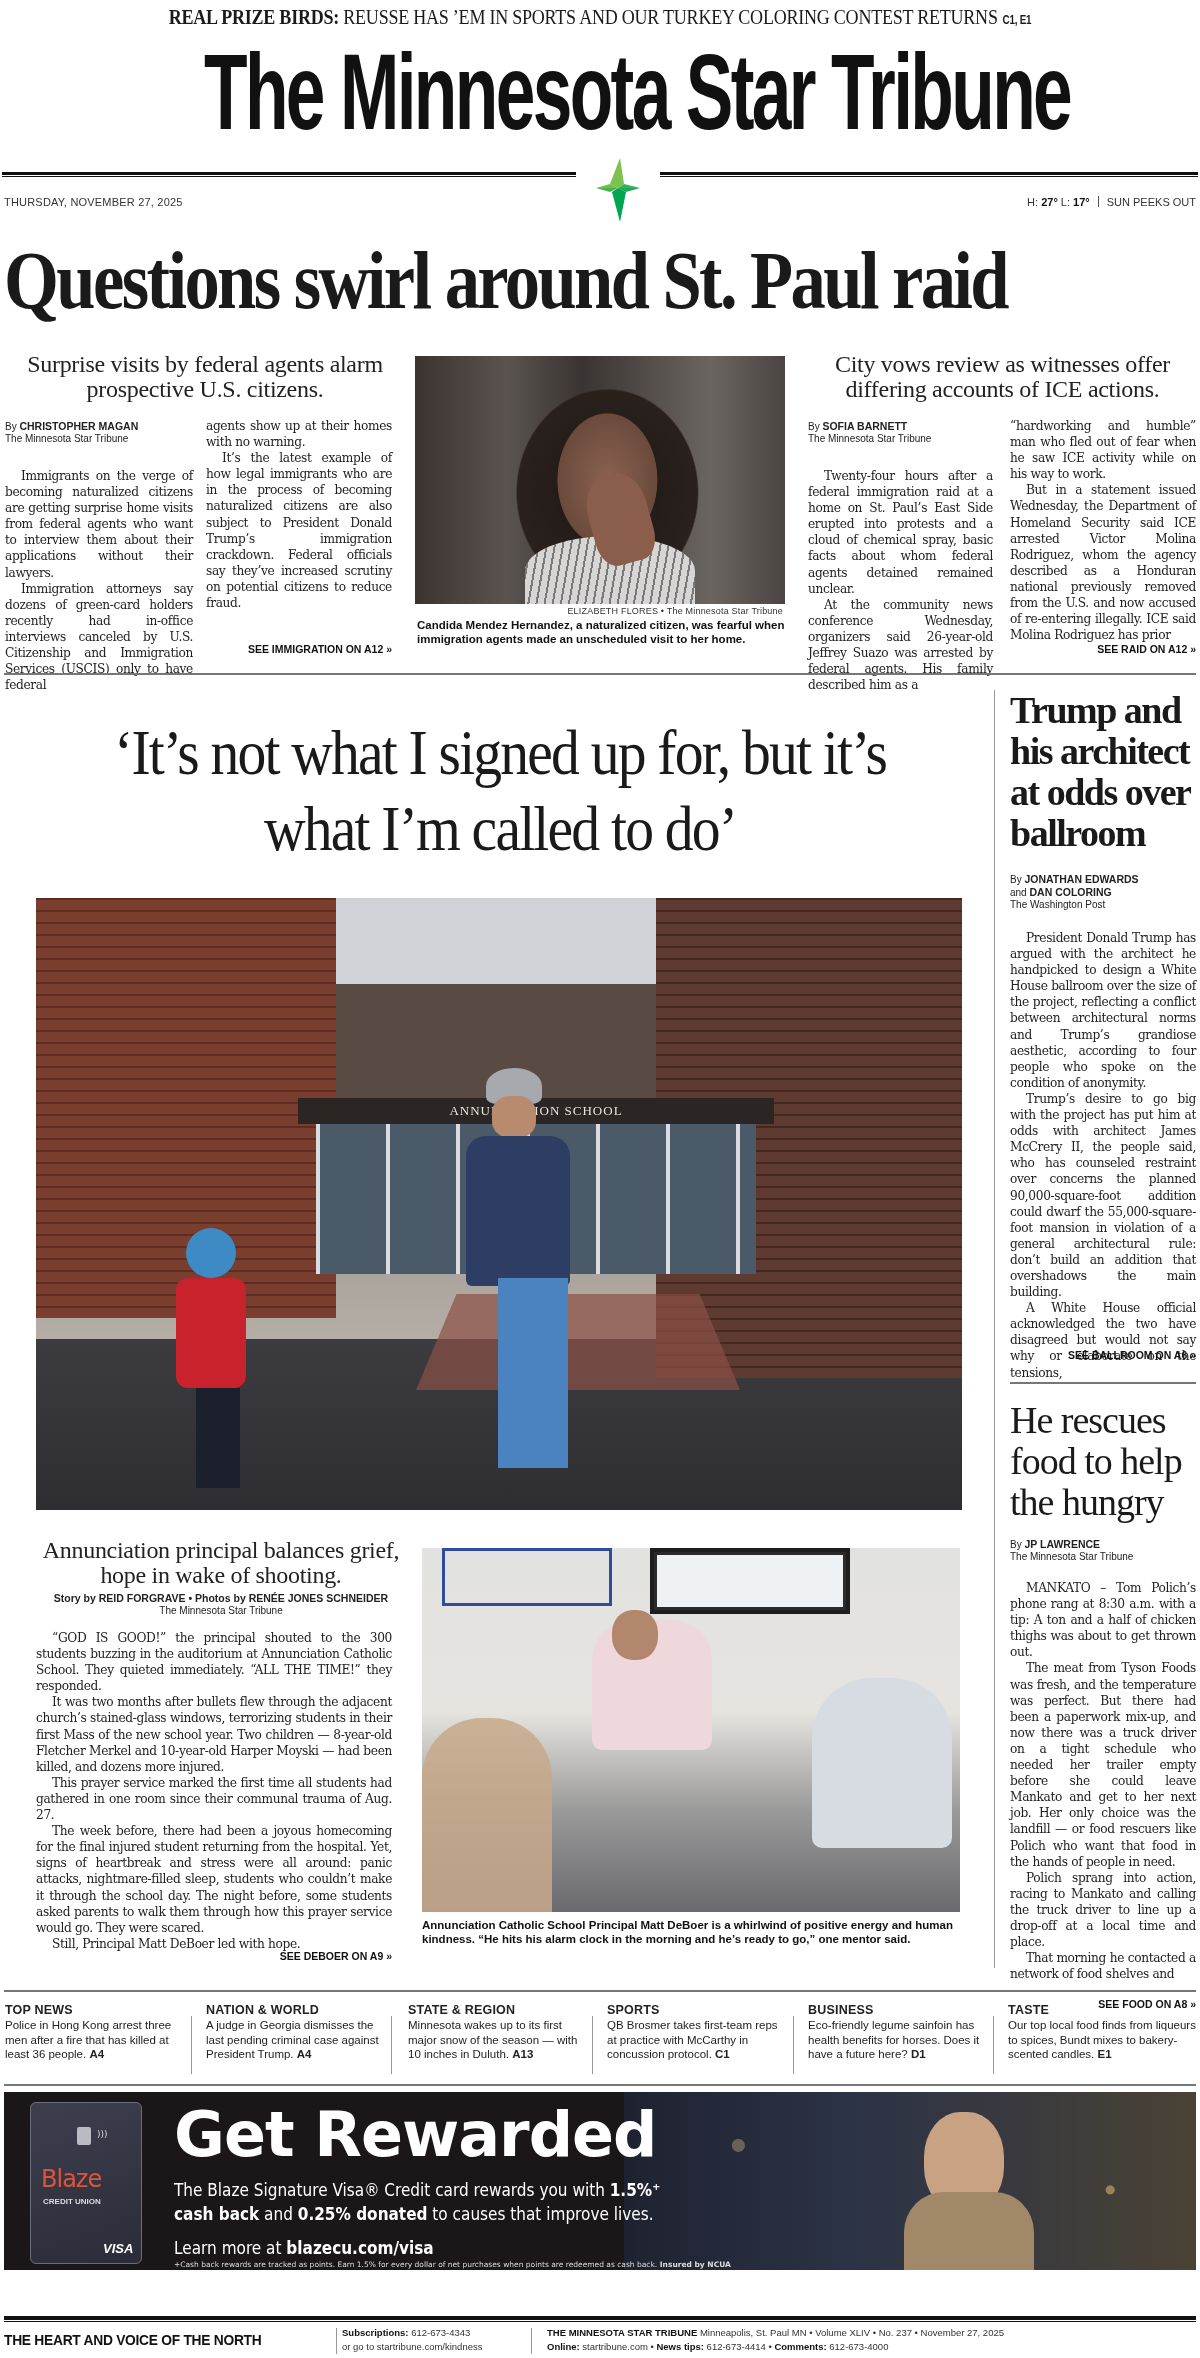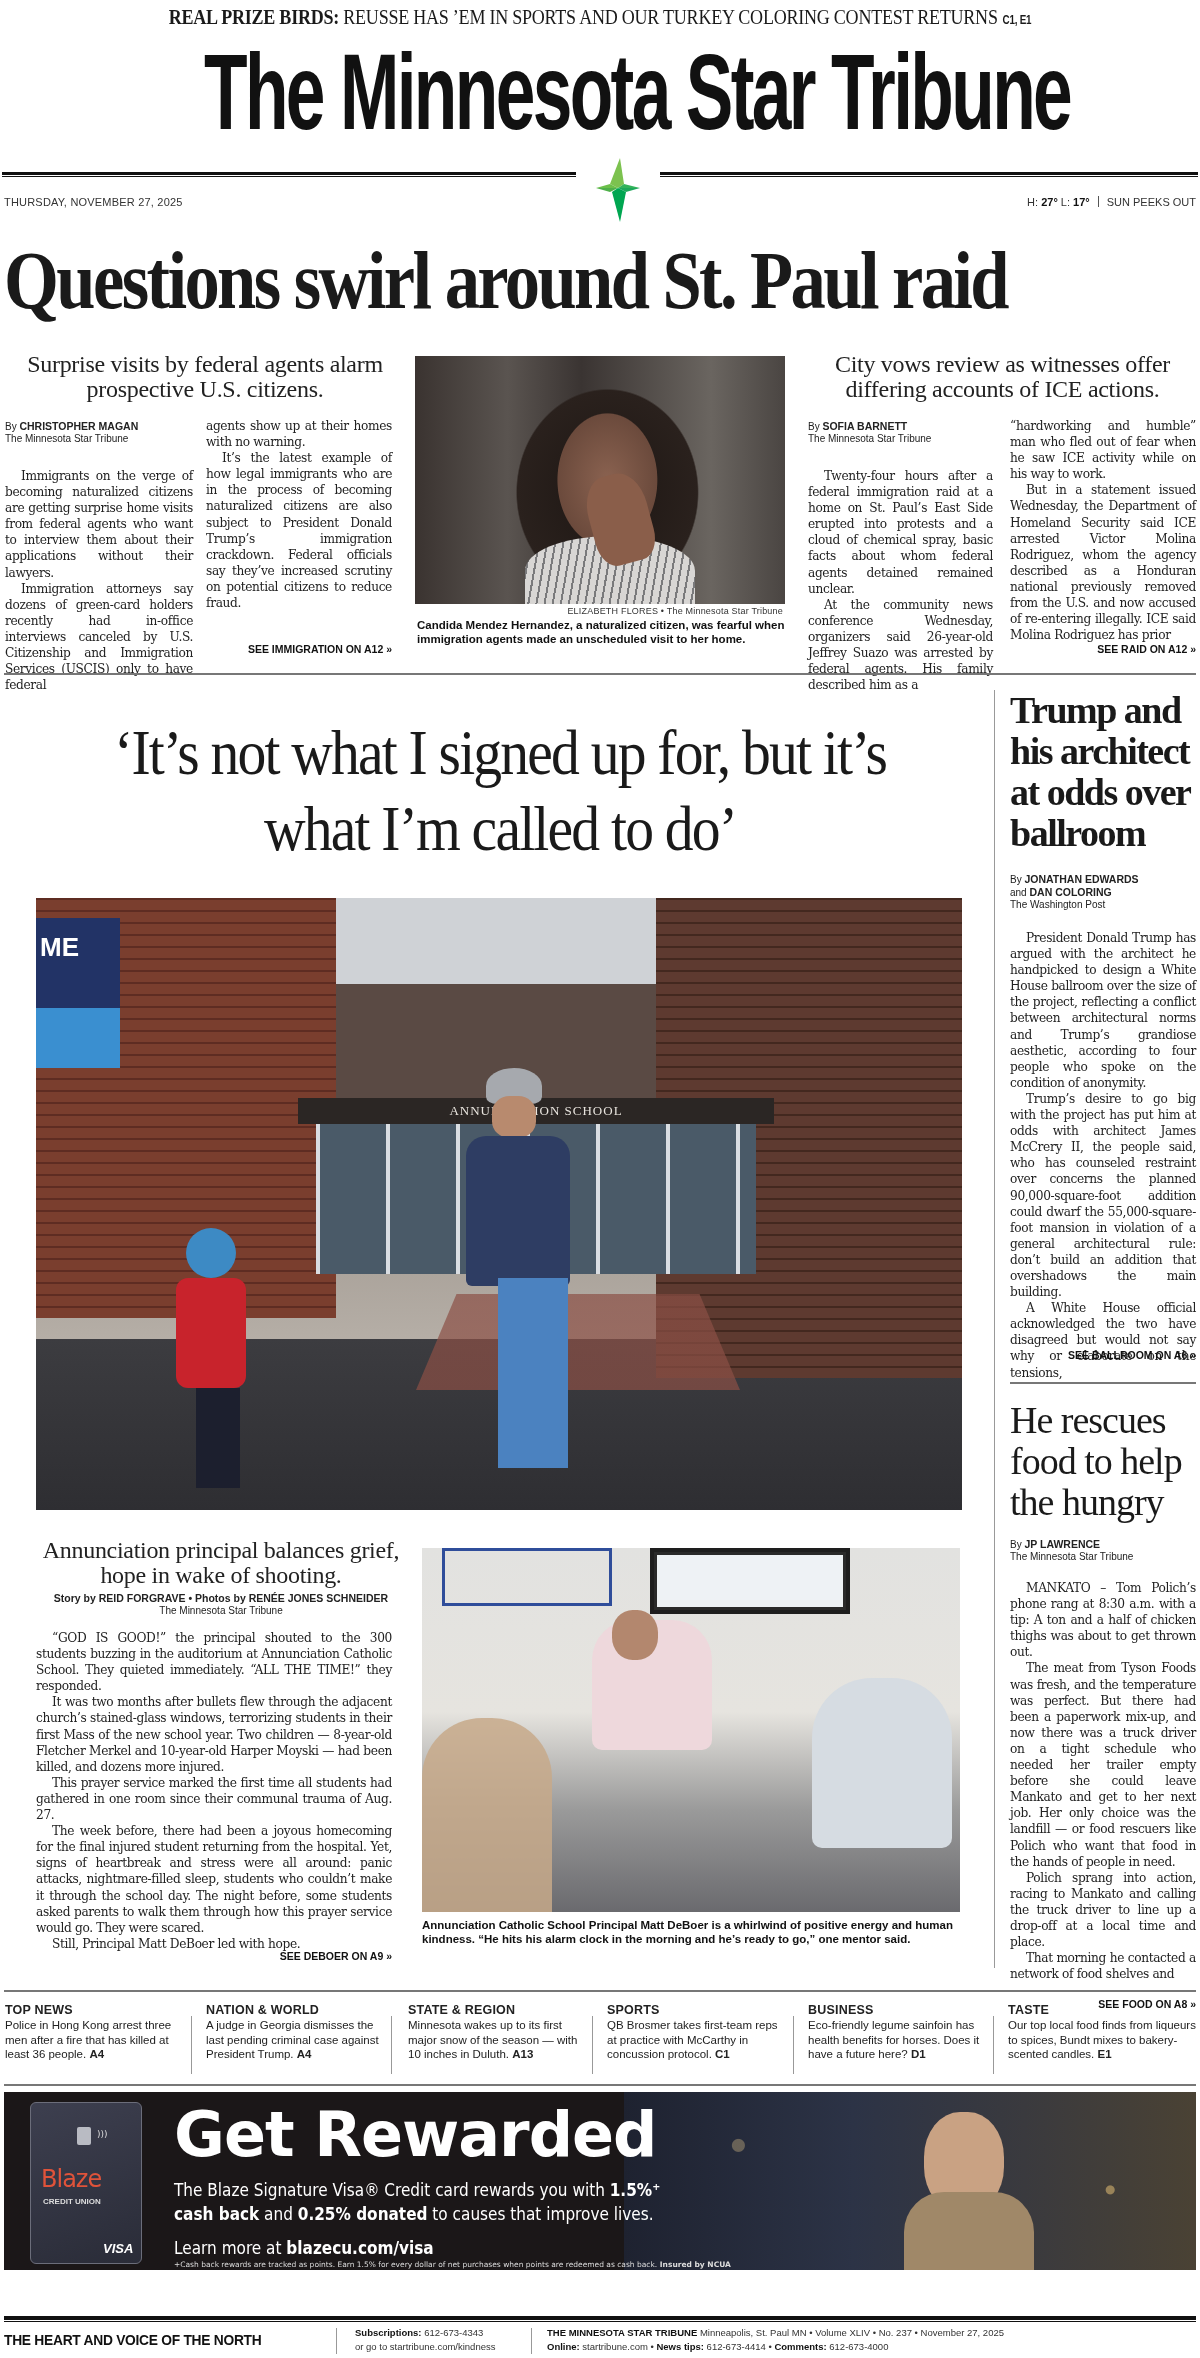--- a/index.html
+++ b/index.html
@@ -132,21 +132,20 @@
 </div>
 <div class="abs jump" style="left:1010px; top:643px; width:186px;">SEE RAID ON A12 »</div>
 
 <div class="abs hr" style="left:4px; top:673px; width:1192px;"></div>
 
 <div class="abs quote-head">‘It’s not what I signed up for, but it’s what I’m called to do’</div>
 
 <div class="abs photo" style="left:36px; top:898px; width:926px; height:612px; background: linear-gradient(180deg, #cfd2d6 0%, #cfd2d6 14%, #5a4a44 14%, #5a4a44 52%, #a49c94 52%, #b5aea6 72%, #3c3c40 72%, #2e2e32 100%);">
   <div class="abs" style="left:0; top:0; width:300px; height:420px; background: repeating-linear-gradient(0deg, #7a3e2e 0 10px, #5e2c22 10px 12px);"></div>
   <div class="abs" style="left:620px; top:0; width:306px; height:480px; background: repeating-linear-gradient(0deg, #5e3a30 0 10px, #43281f 10px 12px);"></div>
-  <div class="abs" style="left:0; top:20px; width:84px; height:150px; background: linear-gradient(180deg, #223366 0 60%, #3a8fd0 60% 100%); color:#fff; font-family:'Liberation Sans',sans-serif; font-weight:700; font-size:26px; padding:14px 4px;">ME</div>
   <div class="abs" style="left:262px; top:200px; width:476px; height:26px; background:#2b2624; color:#e8e4de; font-family:'Liberation Serif',serif; font-size:13px; text-align:center; line-height:26px; letter-spacing:1px;">ANNUNCIATION SCHOOL</div>
   <div class="abs" style="left:280px; top:226px; width:440px; height:150px; background: repeating-linear-gradient(90deg, #d9dde2 0 4px, #4a5a68 4px 70px);"></div>
   <div class="abs" style="left:272px; top:300px; width:540px; height:320px; background: linear-gradient(180deg, transparent 0 30%, #8b4f45 30% 60%, transparent 60%); clip-path: polygon(35% 0, 65% 0, 90% 100%, 10% 100%); opacity:0.7;"></div>
   <div class="abs" style="left:410px; top:170px; width:200px; height:400px;">
     <div class="abs" style="left:40px; top:0; width:56px; height:36px; border-radius:50% 50% 20% 20%; background:#a6a9ae;"></div>
     <div class="abs" style="left:46px; top:28px; width:44px; height:42px; border-radius:40%; background:#b88a6e;"></div>
     <div class="abs" style="left:20px; top:68px; width:104px; height:150px; border-radius:20px 20px 6px 6px; background:#2e3d63;"></div>
     <div class="abs" style="left:52px; top:210px; width:70px; height:190px; background:#4b82c0;"></div>
   </div>
   <div class="abs" style="left:120px; top:330px; width:120px; height:270px;">
@@ -266,21 +265,21 @@
     <span>Learn more at </span><b>blazecu.com/visa</b>
   </div>
   <div class="abs ad-fine">
     <span>+Cash back rewards are tracked as points. Earn 1.5% for every dollar of net purchases when points are redeemed as cash back.</span><b> Insured by NCUA</b>
   </div>
 </div>
 
 <div class="abs foot-rule"></div>
 <div class="abs foot-motto">THE HEART AND VOICE OF THE NORTH</div>
 <div class="abs vr" style="left:336px; top:2328px; height:26px;"></div>
-<div class="abs foot-col" style="left:355px; top:2326px;">
+<div class="abs foot-col" style="left:342px; top:2326px;">
   <b>Subscriptions:</b><span> 612-673-4343</span><br>
   <span>or go to startribune.com/kindness</span>
 </div>
 <div class="abs vr" style="left:531px; top:2328px; height:26px;"></div>
 <div class="abs foot-col" style="left:547px; top:2326px;">
   <b>THE MINNESOTA STAR TRIBUNE</b><span> Minneapolis, St. Paul MN • Volume XLIV • No. 237 • November 27, 2025</span><br>
   <b>Online:</b><span> startribune.com • </span><b>News tips:</b><span> 612-673-4414 • </span><b>Comments:</b><span> 612-673-4000</span>
 </div>
 
 </body></html>

